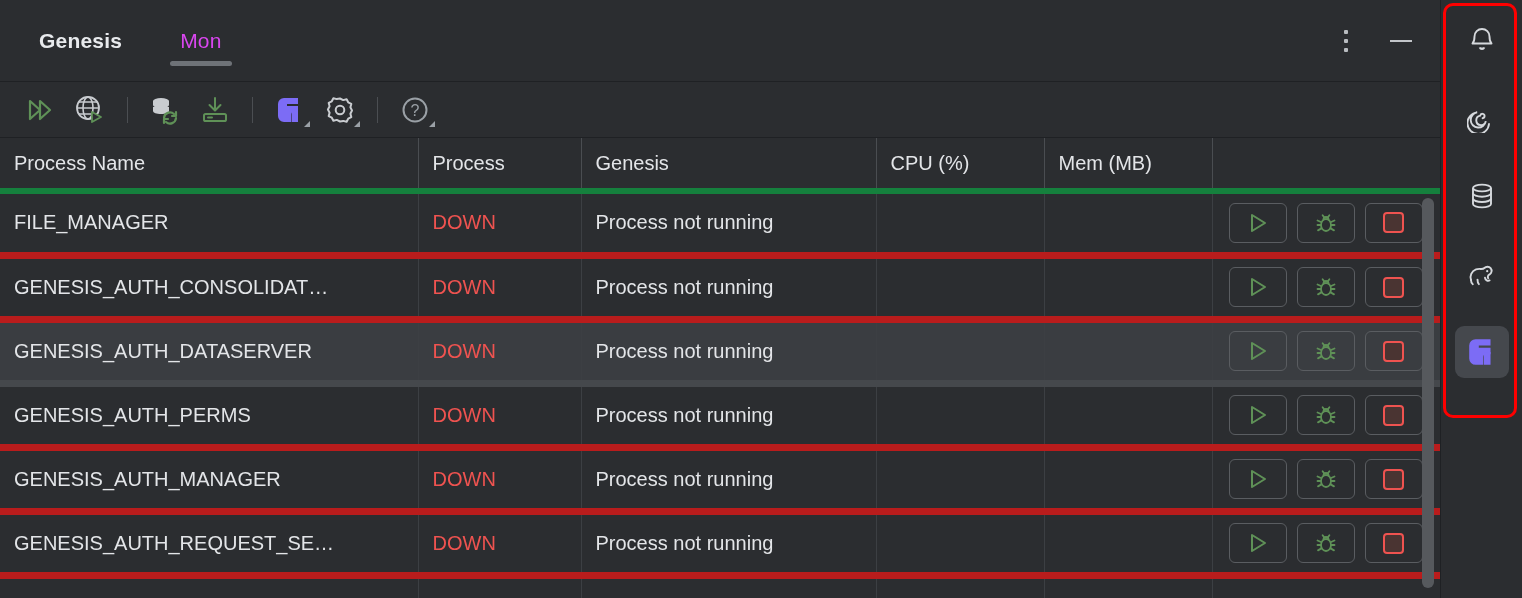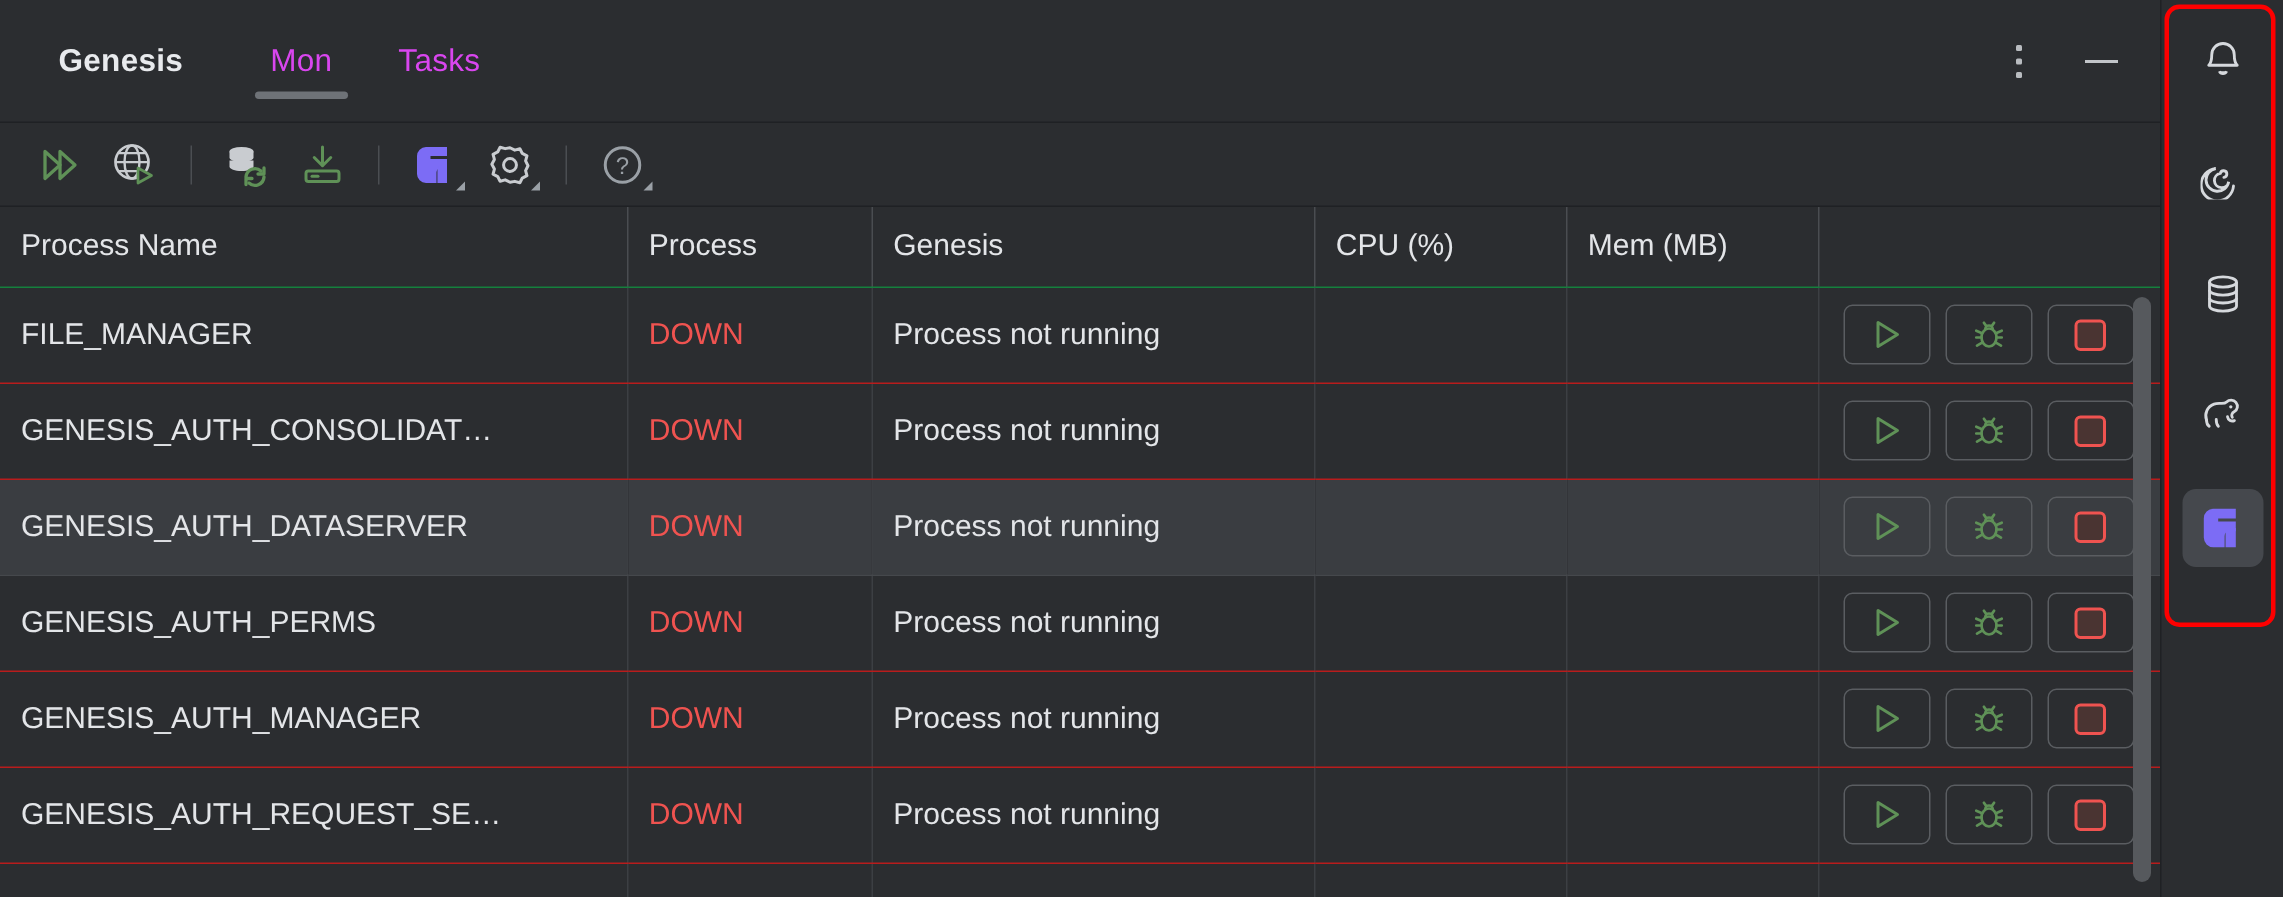--- a/index.html
+++ b/index.html
@@ -53,26 +53,26 @@
   .tsep { width: 1px; height: 26px; background: #4b4e52; margin: 0 9px; flex: 0 0 1px; }
   .caret { position: absolute; right: 2px; bottom: 3px; width: 0; height: 0;
            border-left: 6px solid transparent; border-bottom: 6px solid #9aa0a6; }
 
   
   .tablewrap { flex: 1 1 auto; position: relative; overflow: hidden; background: #2b2d30; }
   table { border-collapse: collapse; width: 1440px; table-layout: fixed; }
   th {
     height: 53px; text-align: left; font-weight: normal; font-size: 20px; color: #e3e5e8;
     padding: 0 14px; background: #2b2d30; border-right: 1px solid #4a4d51;
-    border-bottom: 1px solid #15803d; white-space: nowrap; overflow: hidden;
+    border-bottom: 6px solid #15803d; white-space: nowrap; overflow: hidden;
   }
   th.last { border-right: none; }
   td {
     height: 64px; font-size: 20px; color: #e3e5e8; padding: 0 14px;
-    border-right: 1px solid #3c3f43; border-bottom: 1px solid #b91c1c;
+    border-right: 1px solid #3c3f43; border-bottom: 7px solid #b91c1c;
     white-space: nowrap; overflow: hidden; text-overflow: ellipsis;
   }
   td.last { border-right: none; }
   tr.row { background: #2b2d30; }
   tr.row.sel { background: #3a3d41; margin-left: 10px; }
   tr.row.sel td { border-bottom-color: #45484c; }
   .down { color: #ef5350; }
 
   .actions { display: flex; gap: 10px; align-items: center; padding-left: 2px; }
   .abtn {
@@ -113,24 +113,20 @@
 
     <div class="tabbar">
       <div class="tabs">
         <div class="tab brand">
           <span>Genesis</span>
 
         </div>
         <div class="tab active">
           <span>Mon</span>
           <span class="underline"></span>
-        </div>
-        <div class="tab">
-          <span>Tasks</span>
-
         </div>
       </div>
       <div class="winctl">
         <div class="dots">
             <i></i>
             <i></i>
             <i></i>
           </div>
         <div class="minbtn">
           <span class="minimize"></span>

